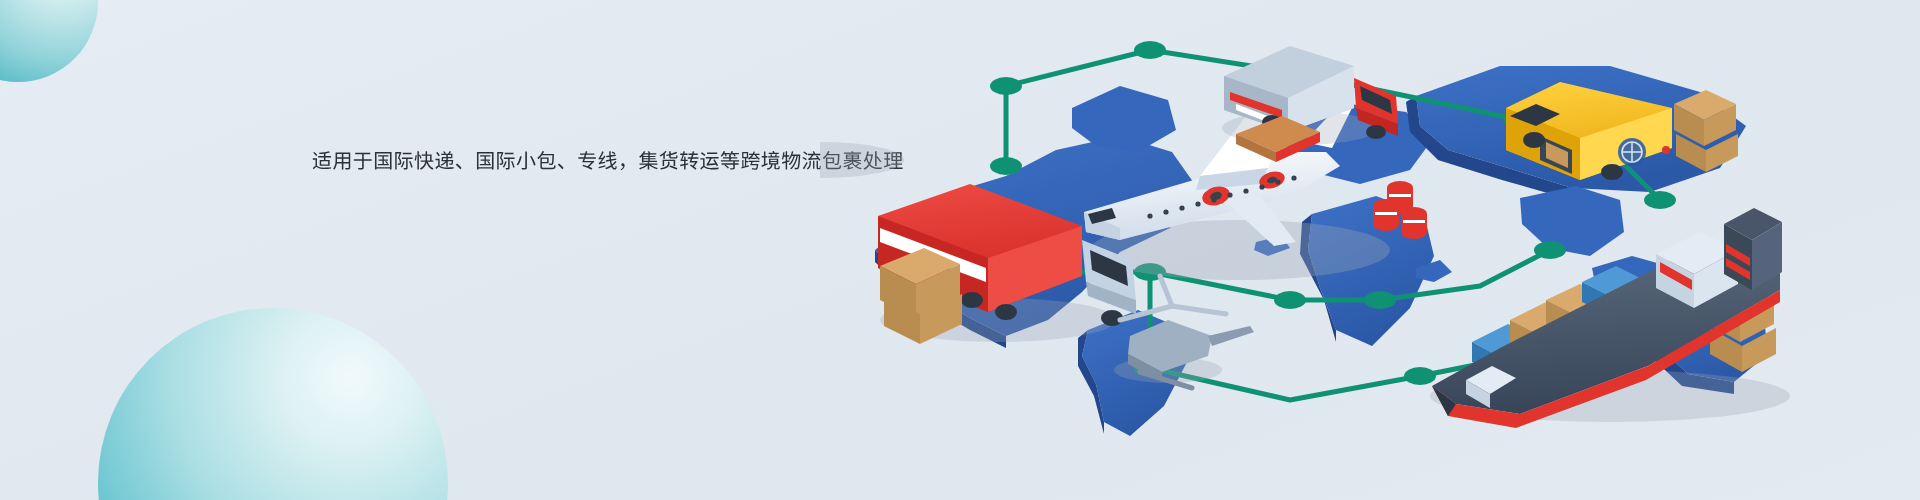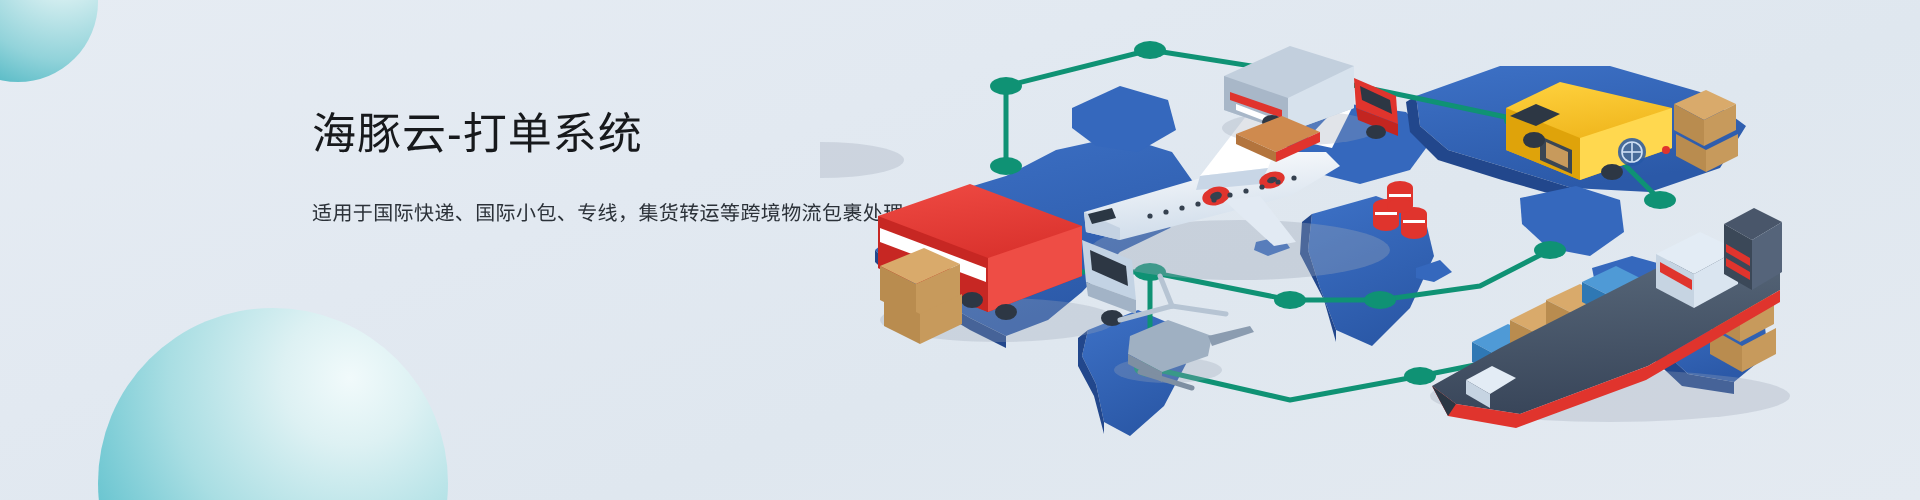--- a/index.html
+++ b/index.html
@@ -39,21 +39,20 @@
 </style>
 </head>
 <body>
 
 <div id="banner">
 
   <div class="deco-circle" id="circle-top"></div>
   <div class="deco-circle" id="circle-bottom"></div>
 
   <div id="text-block">
-    <h1 id="page-title">海豚云-打单系统</h1>
     <p id="page-subtitle">适用于国际快递、国际小包、专线，集货转运等跨境物流包裹处理</p>
   </div>
 
   <div id="illustration">
     <svg viewBox="0 0 1100 500" xmlns="http://www.w3.org/2000/svg">
       <defs>
         <linearGradient id="gLandTop" x1="0" y1="0" x2="0.4" y2="1">
           <stop offset="0%" stop-color="#3d71c6"></stop>
             <stop offset="100%" stop-color="#2b59a8"></stop>
         </linearGradient>

